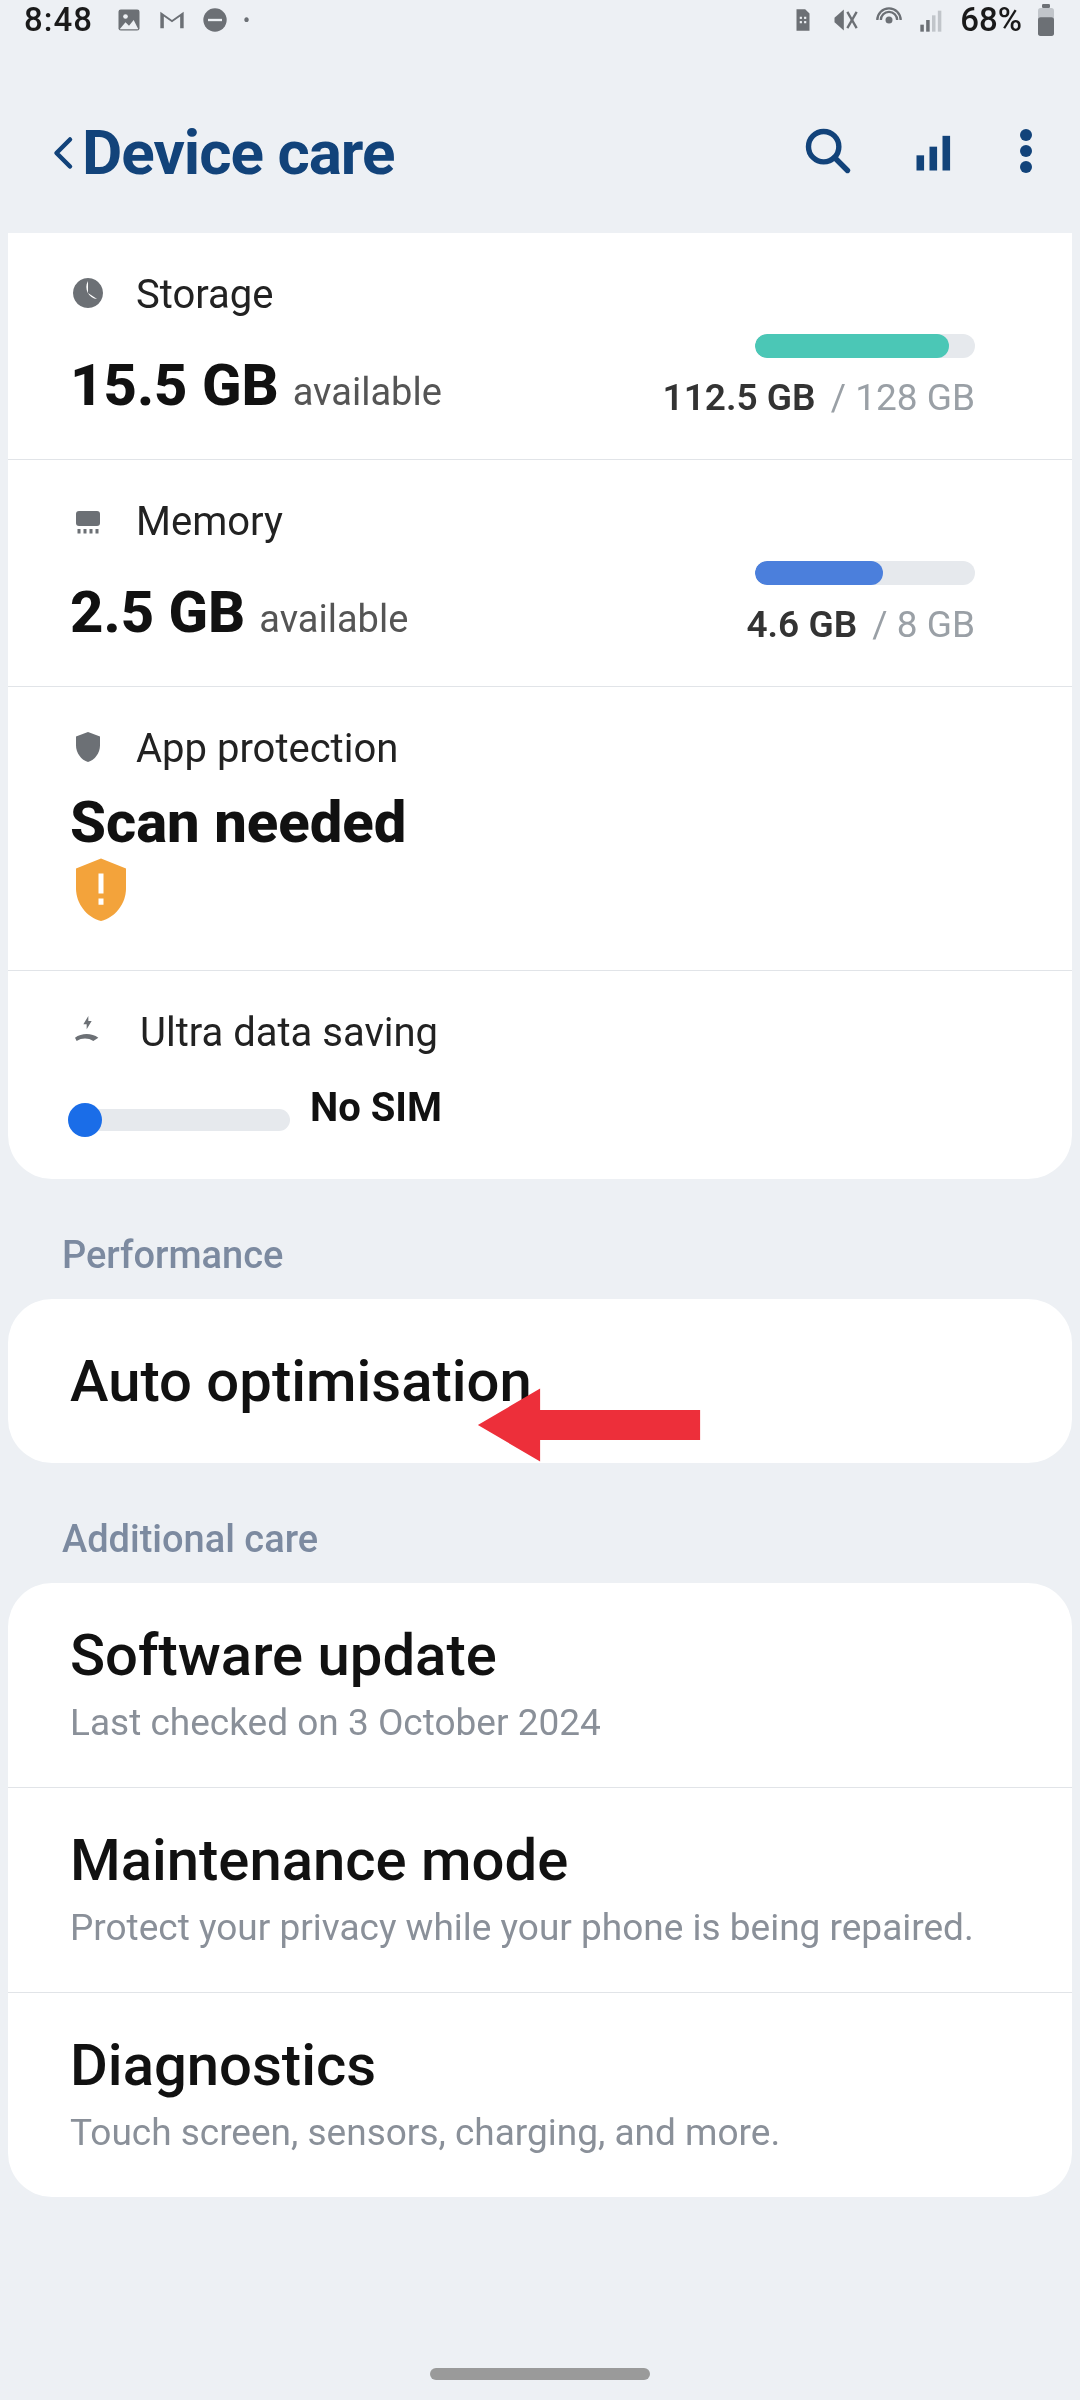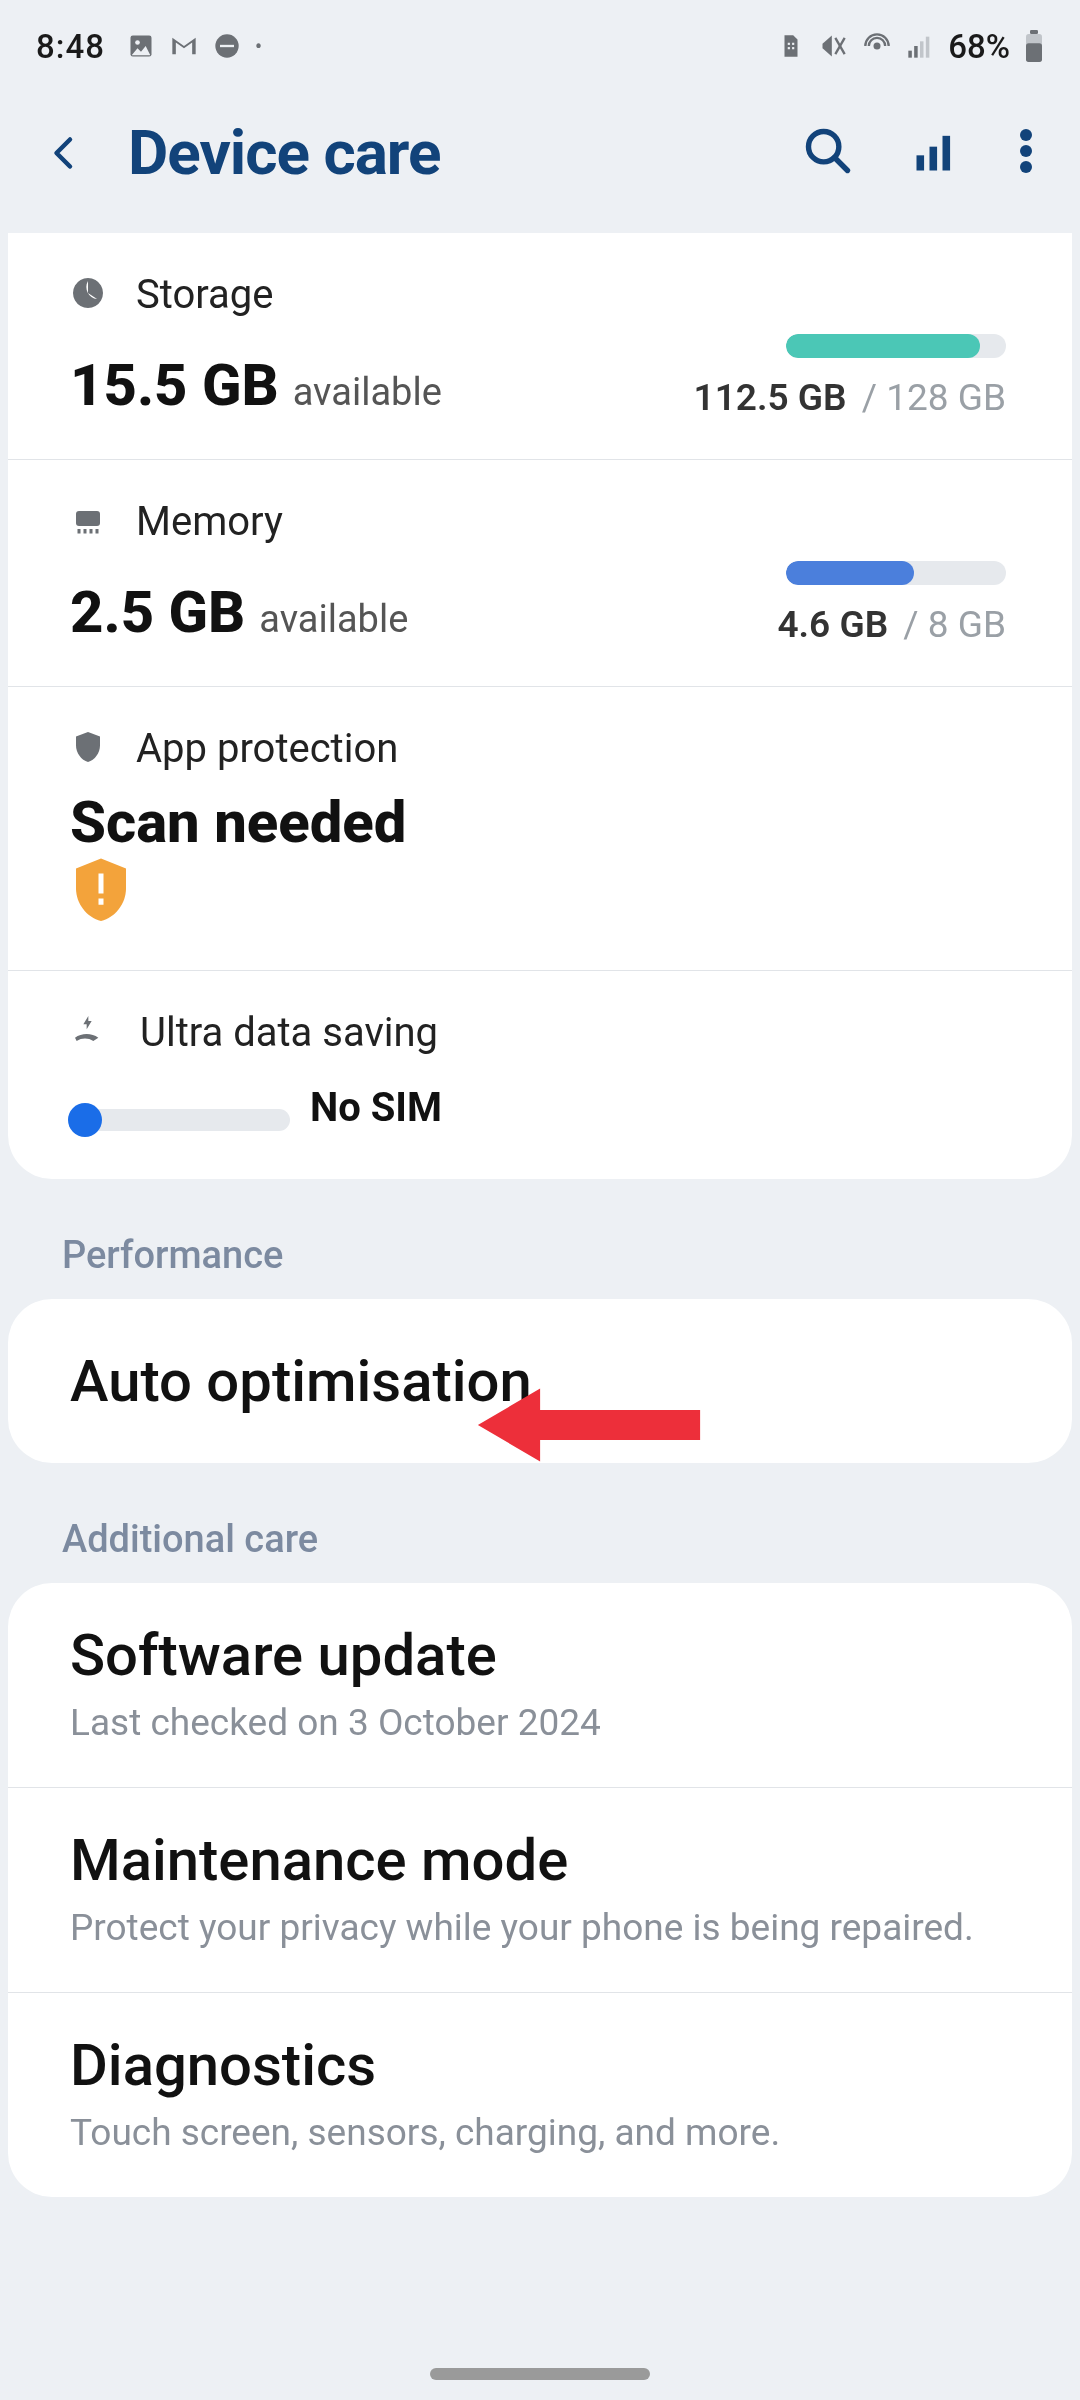--- a/index.html
+++ b/index.html
@@ -7,38 +7,37 @@
       width: 1080px;
       height: 2400px;
       background: #edf0f4;
       overflow: hidden;
       position: relative;
     }
 
     
     .status-bar {
       height: 92px;
-      padding: 0 36px;
+      padding: 0 24px;
       display: flex;
-      align-items: center;
+      align-items: flex-start;
       justify-content: space-between;
       font-size: 33px;
       color: #1a1a1a;
       font-weight: 500;
     }
     .status-left, .status-right { display: flex; align-items: center; gap: 14px; }
     .status-left .time { margin-right: 8px; letter-spacing: 1px; }
     .st-ic { display: inline-flex; }
 
     
     .header {
       padding: 24px 46px 44px 46px;
       display: flex;
       align-items: center;
-      gap: 46px;
     }
     .header .back { color: #12437a; display: flex; }
     .header .title {
       flex: 1;
       color: #12437a;
       font-size: 62px;
       font-weight: 700;
       letter-spacing: -1px;
     }
     .header .actions { display: flex; align-items: center; gap: 56px; color: #12437a; }
@@ -46,21 +45,21 @@
     
     .card {
       margin: 0 8px;
       background: #fff;
       border-radius: 44px;
       overflow: hidden;
     }
     .card.first { border-top-left-radius: 0; border-top-right-radius: 0; margin-top: 0; }
 
     .row {
-      padding: 38px 66px 40px 62px;
+      padding: 38px 97px 40px 62px;
       border-bottom: 1px solid #e1e4e8;
     }
     .row:last-child { border-bottom: none; }
     .row.simple { padding: 48px 62px; }
 
     .row-head { display:flex; align-items:center; gap: 30px; }
     .row-head .label { font-size: 40px; color: #222; }
 
     .bigline {
       display:flex; align-items:flex-end; justify-content:space-between; margin-top: 16px;

